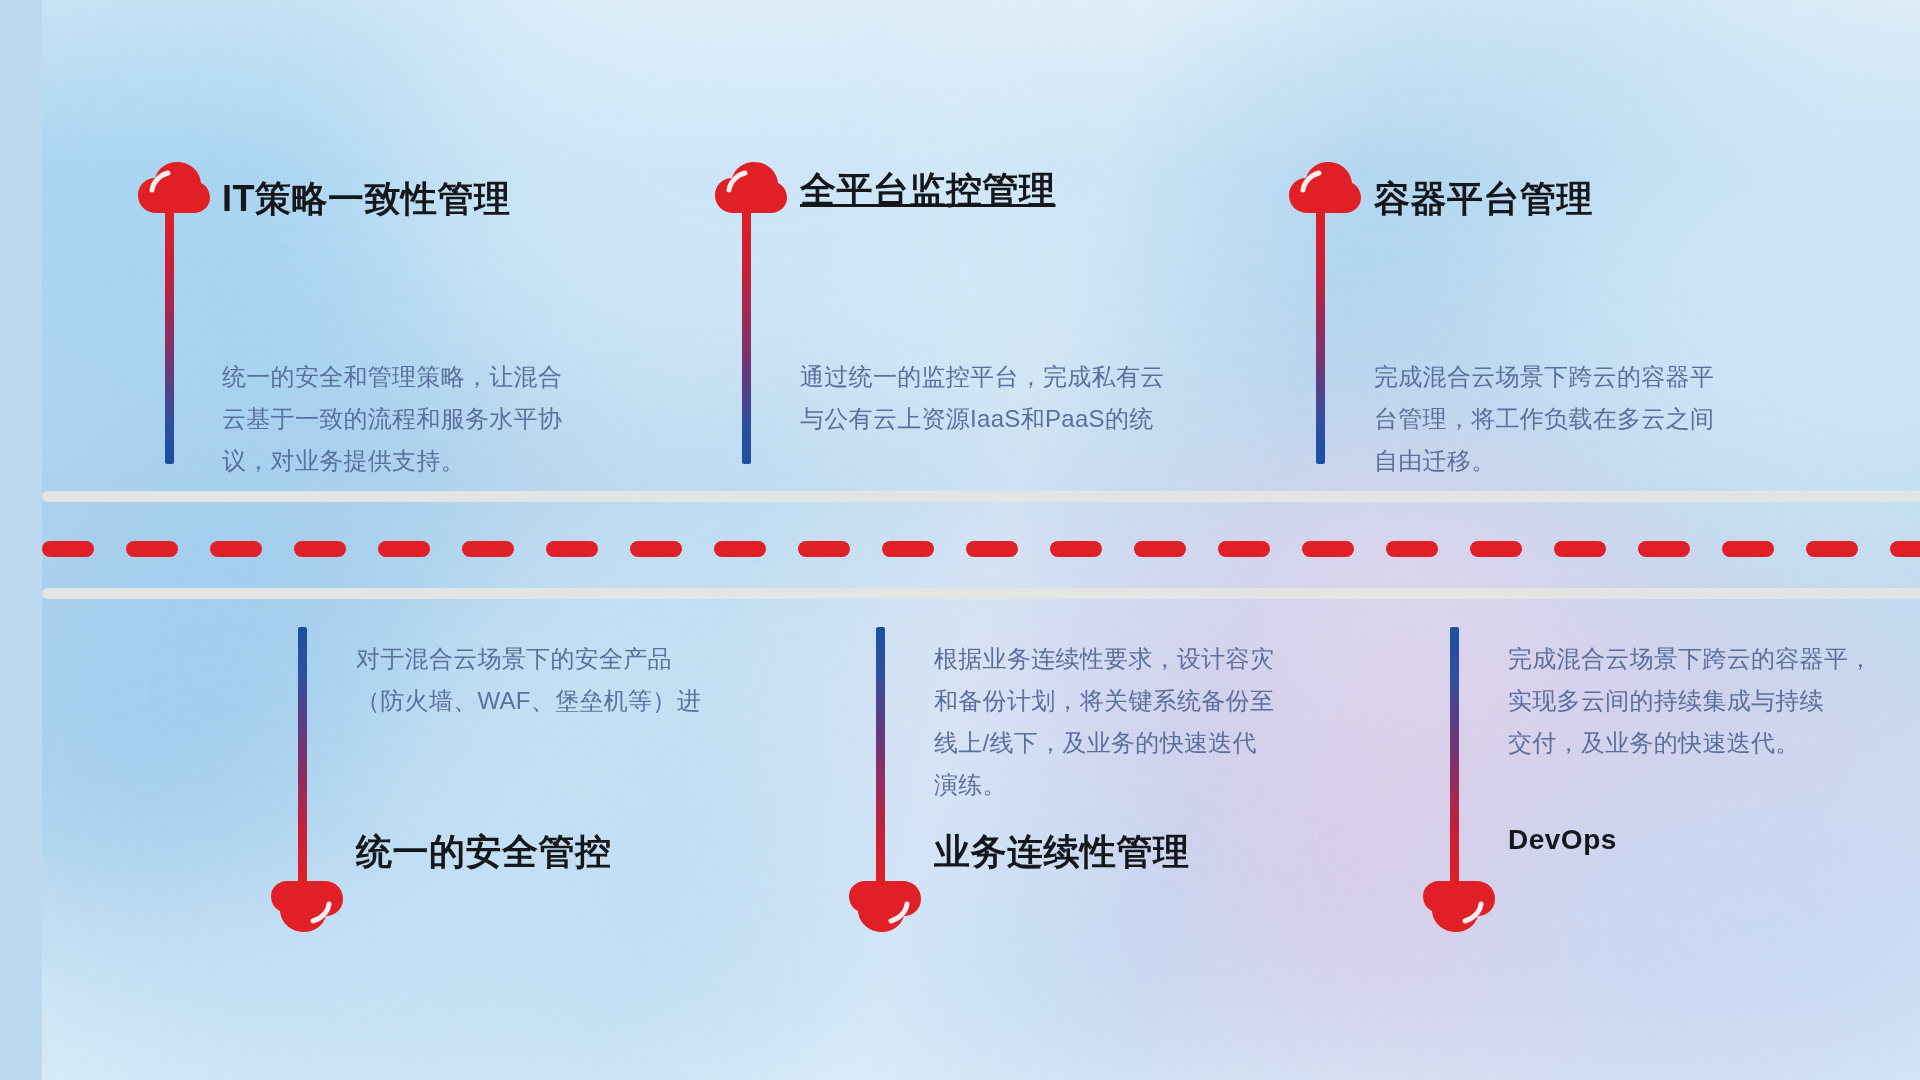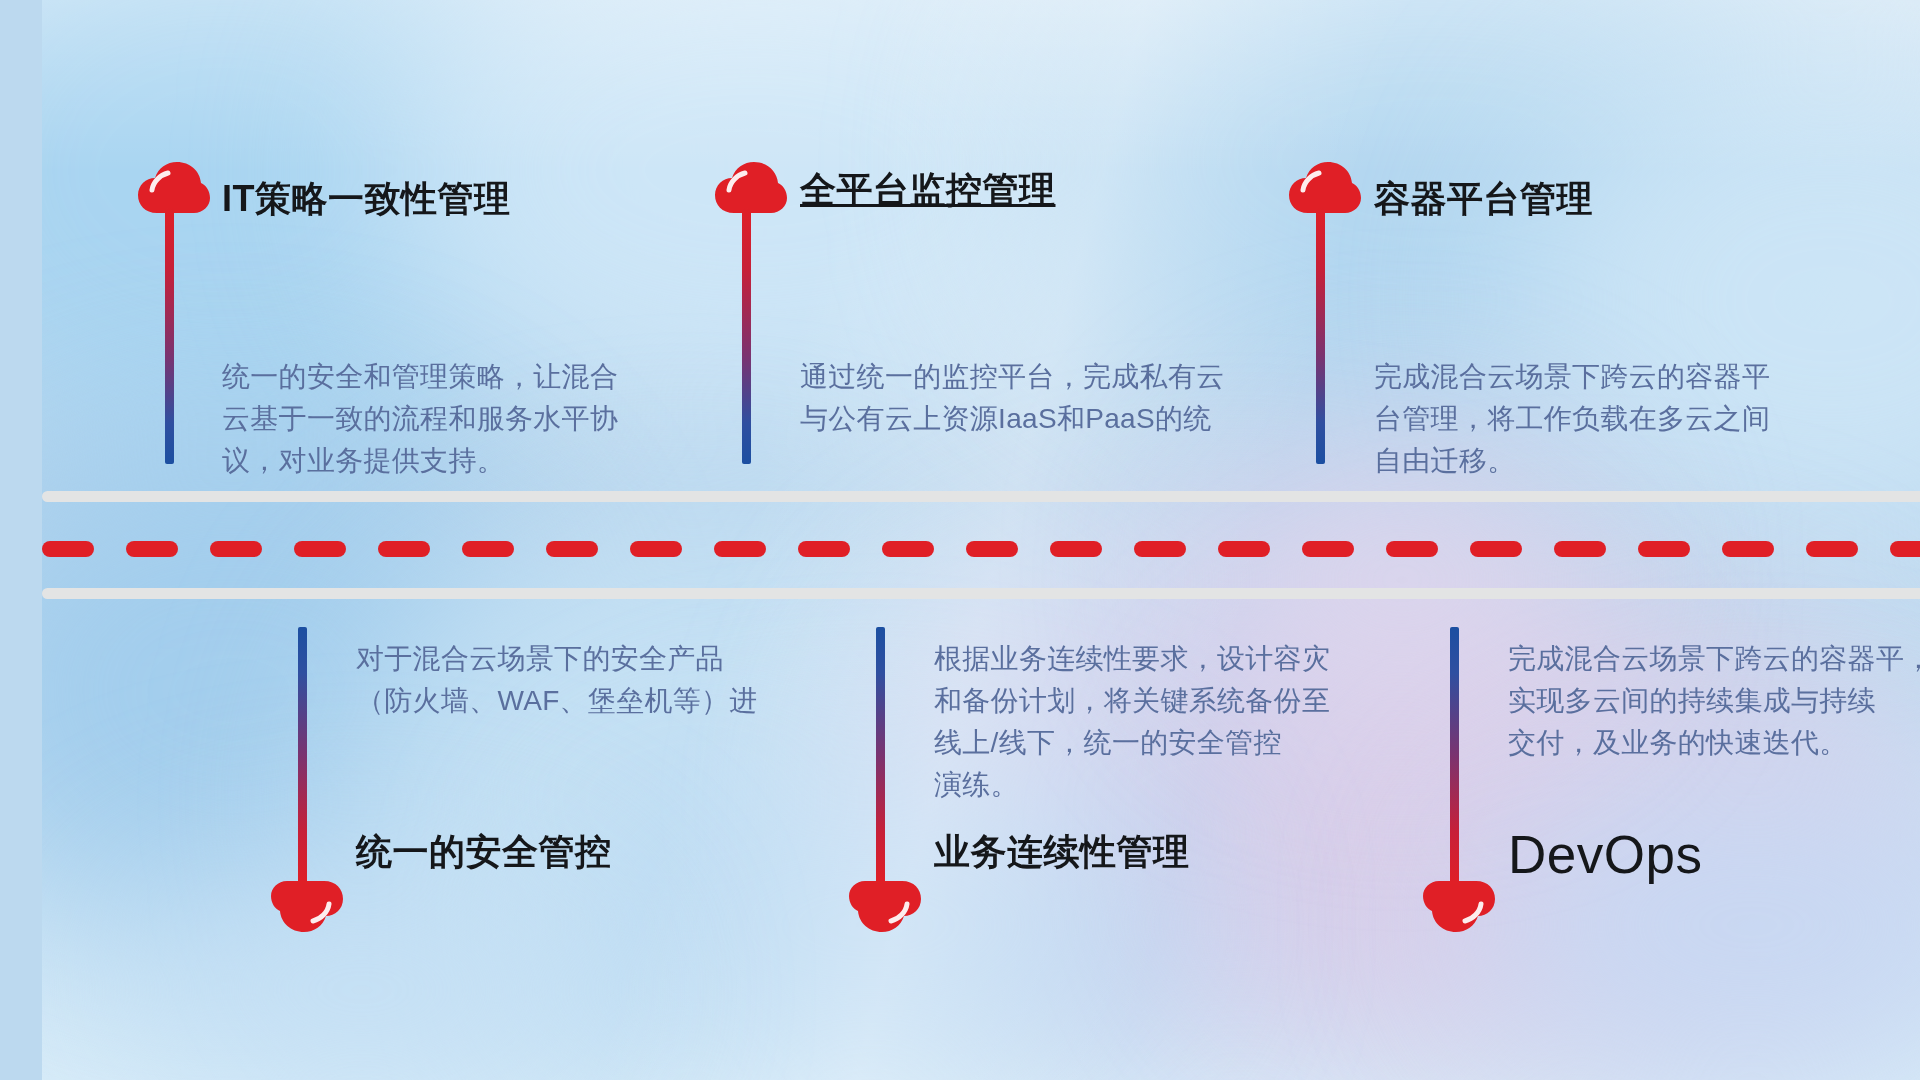--- a/index.html
+++ b/index.html
@@ -48,24 +48,24 @@
   .item{position:absolute;}
   .stem{position:absolute;width:9px;border-radius:2px;}
   .stem-down{background:linear-gradient(180deg,#e01f26 0%,#c72038 24%,#7a3370 58%,#2f4fa0 84%,#1c4fa1 100%);}
   .stem-up{background:linear-gradient(180deg,#1c4fa1 0%,#2f4fa0 18%,#7a3370 50%,#c72038 80%,#e01f26 100%);}
 
   .cloud{position:absolute;width:74px;height:54px;}
   .heading{
     position:absolute;white-space:nowrap;
     font-size:36px;font-weight:700;color:#15171a;letter-spacing:.5px;
   }
-  .heading.latin{font-weight:400;font-size:53px;}
+  .heading.latin{font-weight:700;font-size:28px;}
   .body{
     position:absolute;
-    font-size:28px;line-height:42px;color:#5a6f9e;
+    font-size:24px;line-height:42px;color:#5a6f9e;
     letter-spacing:.3px;
   }
   .body div{white-space:nowrap;}
 </style>
 </head>
 <body>
 
 <div id="stage">
 
   <div class="bg bg-base"></div>
@@ -179,21 +179,21 @@
     <svg class="cloud" style="left:806px;top:880px;" viewBox="0 0 74 54">
       <g transform="translate(74,54) rotate(180)">
         <path d="M20 53 C8 53 1 45 1 35 C1 25 9 18 18 18 C21 8 30 2 40 2 C53 2 63 11 64 23
                  C69 25 73 31 73 38 C73 46 66 53 57 53 Z" fill="#e01f26"></path>
         <path d="M15 30 C16 22 23 15 31 13" stroke="#ffffff" stroke-width="5" stroke-linecap="round" fill="none" opacity=".92"></path>
       </g>
     </svg>
     <div class="body" style="left:892px;top:638px;">
       <div>根据业务连续性要求，设计容灾</div>
       <div>和备份计划，将关键系统备份至</div>
-      <div>线上/线下，统一的安全管控</div>
+      <div>线上/线下，及业务的快速迭代</div>
       <div>演练。</div>
     </div>
     <div class="heading" style="left:892px;top:828px;">业务连续性管理</div>
   </div>
 
   <div class="item">
     <div class="stem stem-up" style="left:1408px;top:627px;height:256px;"></div>
     <svg class="cloud" style="left:1380px;top:880px;" viewBox="0 0 74 54">
       <g transform="translate(74,54) rotate(180)">
         <path d="M20 53 C8 53 1 45 1 35 C1 25 9 18 18 18 C21 8 30 2 40 2 C53 2 63 11 64 23

